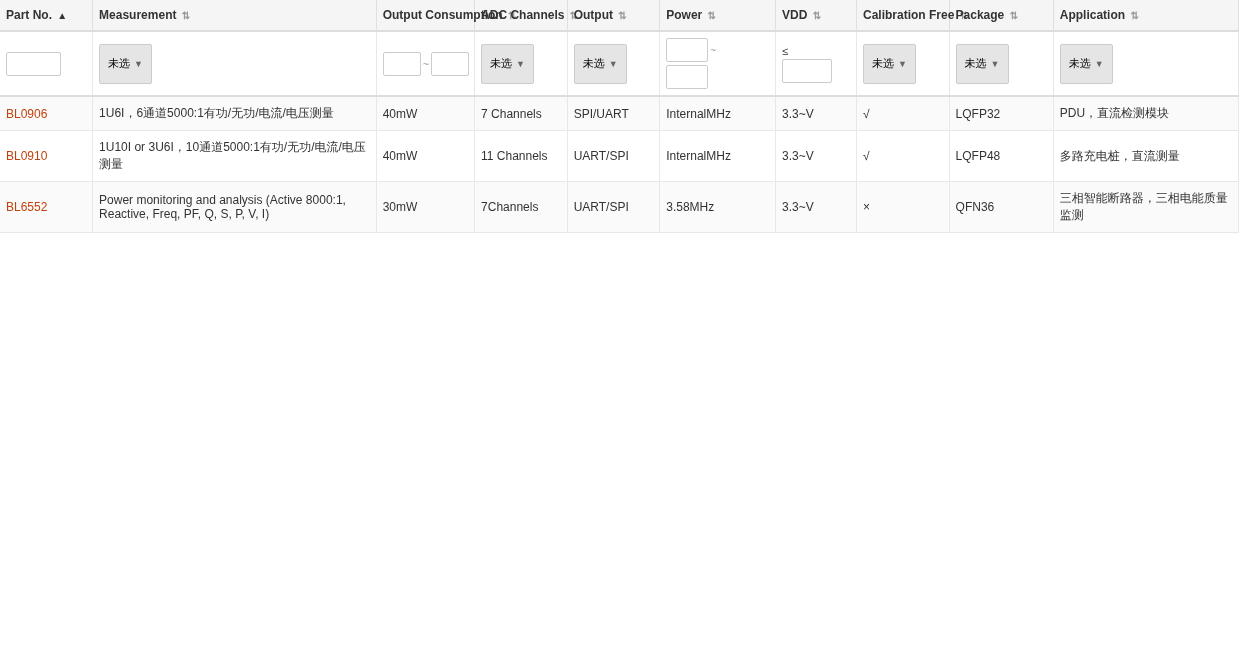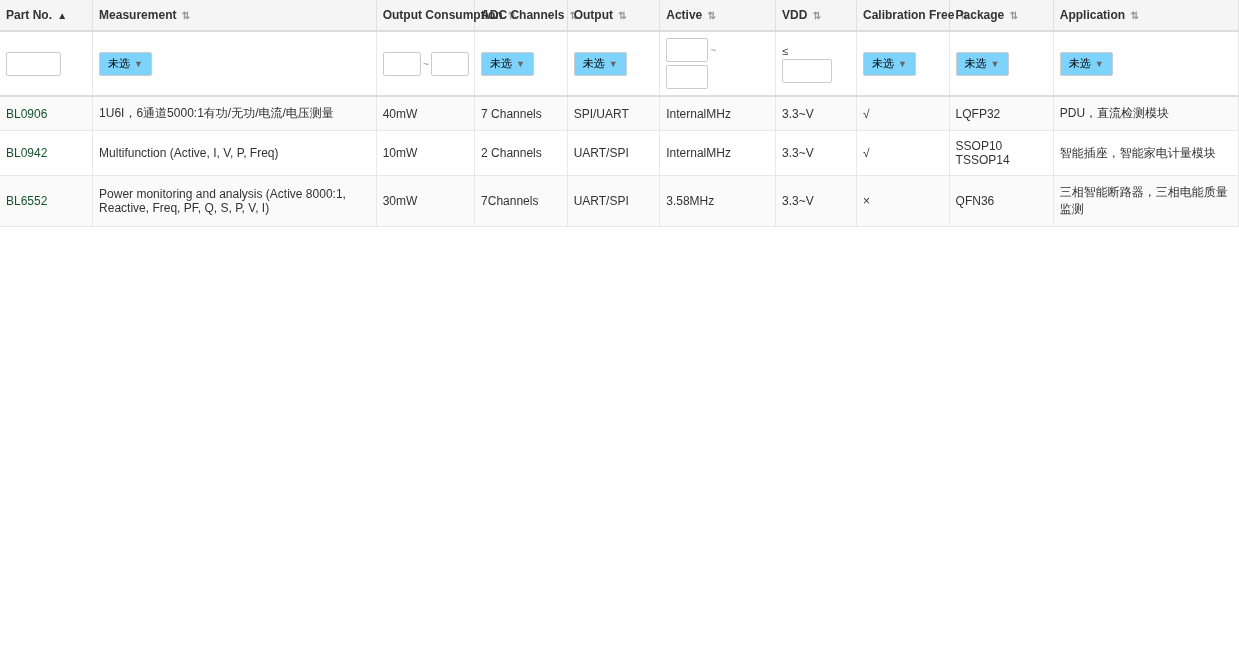--- a/index.html
+++ b/index.html
@@ -28,21 +28,21 @@
     td {
       padding: 8px 6px;
       border-bottom: 1px solid #e8e8e8;
       border-right: 1px solid #e8e8e8;
       vertical-align: middle;
       font-size: 12px;
     }
     
     .filter-row td { background: #fafafa; border-bottom: 2px solid #ddd; padding: 6px; }
     
-    .part-link { color: #14532d; text-decoration: none; }
+    .part-link { color: #c2410c; text-decoration: none; }
     
     .filter-input {
       width: 50px;
       height: 24px;
       border: 1px solid #ccc;
       border-radius: 2px;
       padding: 2px 4px;
       font-size: 11px;
     }
     
@@ -58,25 +58,25 @@
     .filter-range { display: flex; align-items: center; gap: 2px; }
     .filter-range span { font-size: 11px; color: #999; }
     
     .dropdown-btn {
       display: inline-flex;
       align-items: center;
       gap: 4px;
       padding: 3px 8px;
       border: 1px solid #ccc;
       border-radius: 2px;
-      background: #7dd3fc;
+      background: #e5e5e5;
       font-size: 11px;
       cursor: pointer;
       white-space: nowrap;
-      height: 24px;
+      height: 40px;
     }
     .dropdown-btn .arrow { font-size: 9px; color: #666; }
     
     .vdd-filter { display: flex; flex-direction: column; gap: 2px; }
     .vdd-filter .leq { font-size: 11px; }
     
     tr:nth-child(even) td { background: #fafafa; }
     tr:nth-child(odd) td { background: #fff; }
     
     col.col-part { width: 80px; }
@@ -126,21 +126,21 @@
         </th>
         <th>
           <span>ADC Channels</span>
           <span class="sort-icon">⇅</span>
         </th>
         <th>
           <span>Output</span>
           <span class="sort-icon">⇅</span>
         </th>
         <th>
-          <span>Active</span>
+          <span>Power</span>
           <span class="sort-icon">⇅</span>
         </th>
         <th>
           <span>VDD</span>
           <span class="sort-icon">⇅</span>
         </th>
         <th>
           <span>Calibration Free</span>
           <span class="sort-icon">⇅</span>
         </th>
@@ -226,30 +226,30 @@
           <td>40mW</td>
           <td>7 Channels</td>
           <td>SPI/UART</td>
           <td>InternalMHz</td>
           <td>3.3~V</td>
           <td><span class="checkmark">√</span></td>
           <td>LQFP32</td>
           <td>PDU，直流检测模块</td>
         </tr>
         <tr>
-          <td><a href="#" class="part-link">BL0942</a></td>
-          <td>Multifunction (Active, I, V, P, Freq)</td>
-          <td>10mW</td>
-          <td>2 Channels</td>
+          <td><a href="#" class="part-link">BL0910</a></td>
+          <td>1U10I or 3U6I，10通道5000:1有功/无功/电流/电压测量</td>
+          <td>40mW</td>
+          <td>11 Channels</td>
           <td>UART/SPI</td>
           <td>InternalMHz</td>
           <td>3.3~V</td>
           <td><span class="checkmark">√</span></td>
-          <td>SSOP10 TSSOP14</td>
-          <td>智能插座，智能家电计量模块</td>
+          <td>LQFP48</td>
+          <td>多路充电桩，直流测量</td>
         </tr>
         <tr>
           <td><a href="#" class="part-link">BL6552</a></td>
           <td>Power monitoring and analysis (Active 8000:1, Reactive, Freq, PF, Q, S, P, V, I)</td>
           <td>30mW</td>
           <td>7Channels</td>
           <td>UART/SPI</td>
           <td>3.58MHz</td>
           <td>3.3~V</td>
           <td><span class="crossmark">×</span></td>

